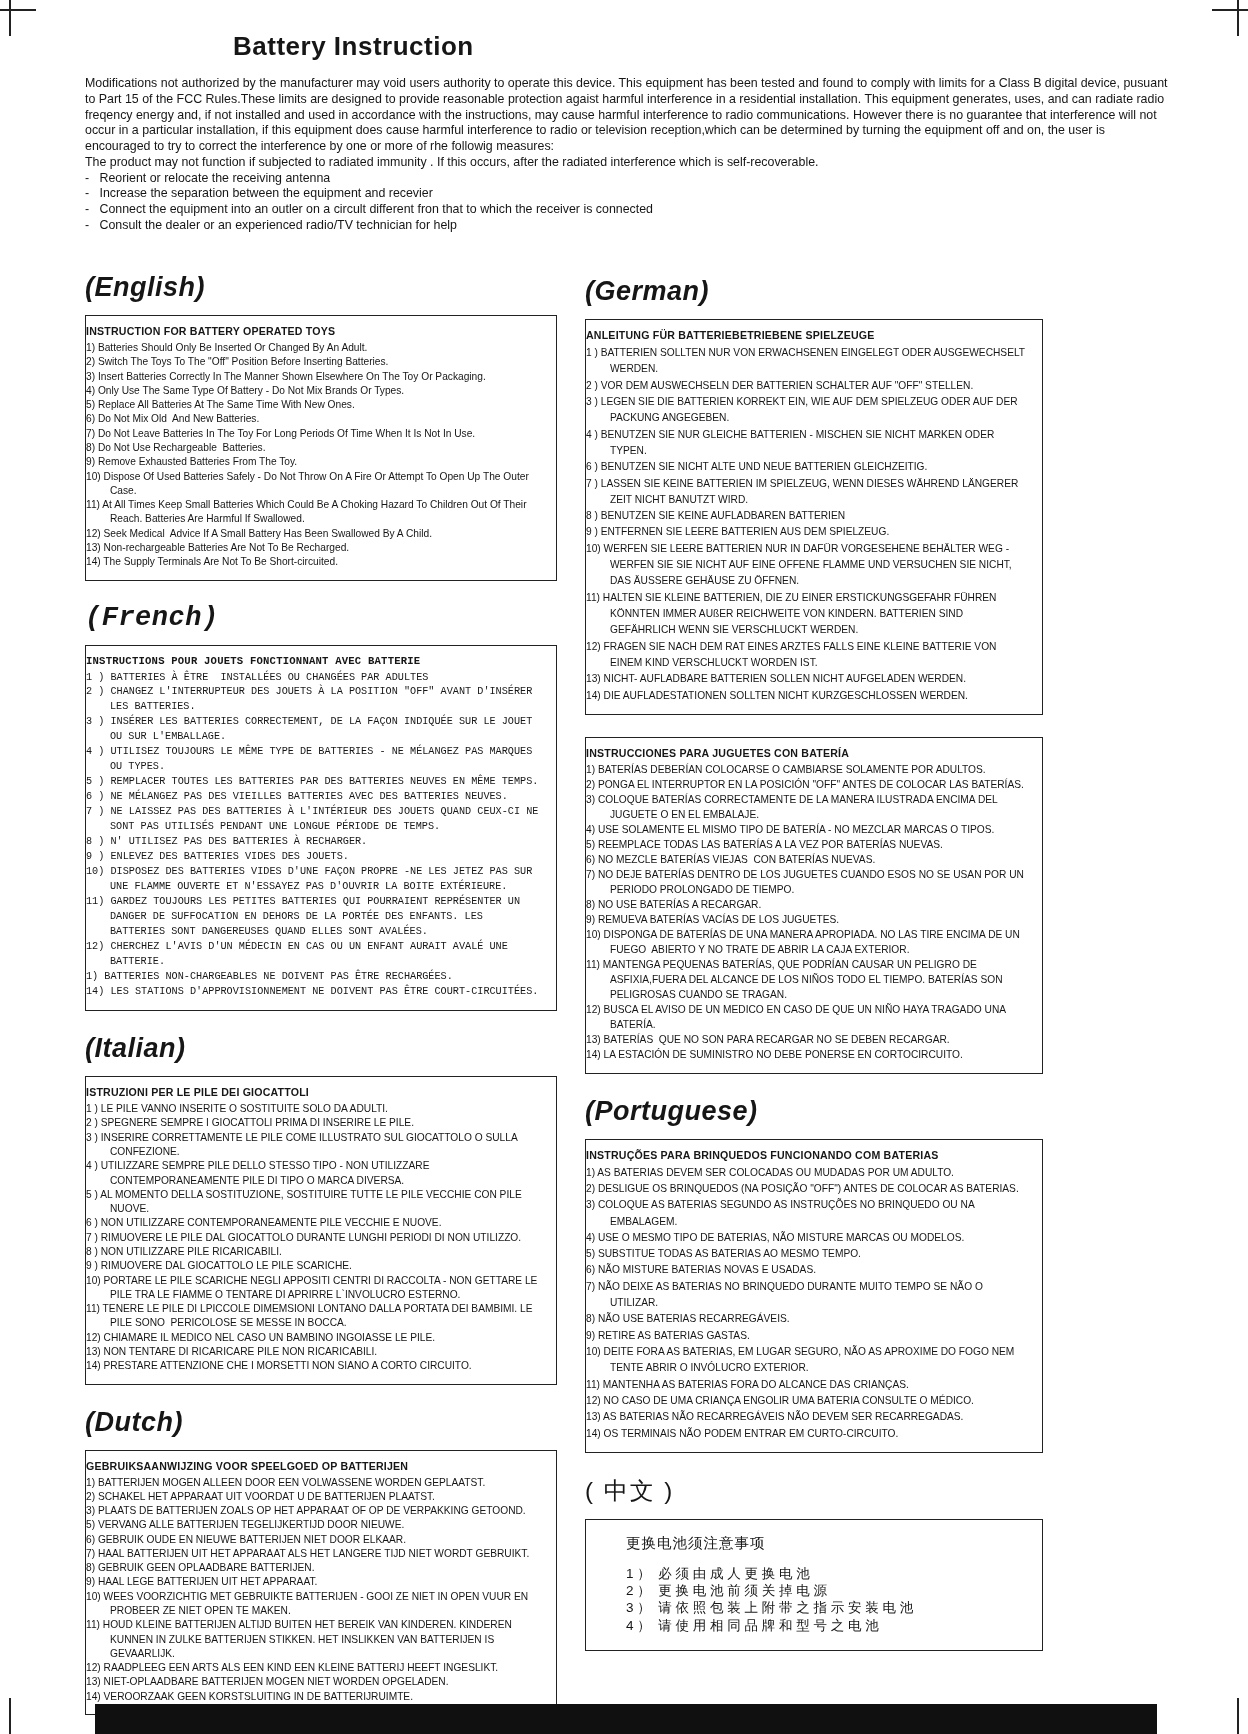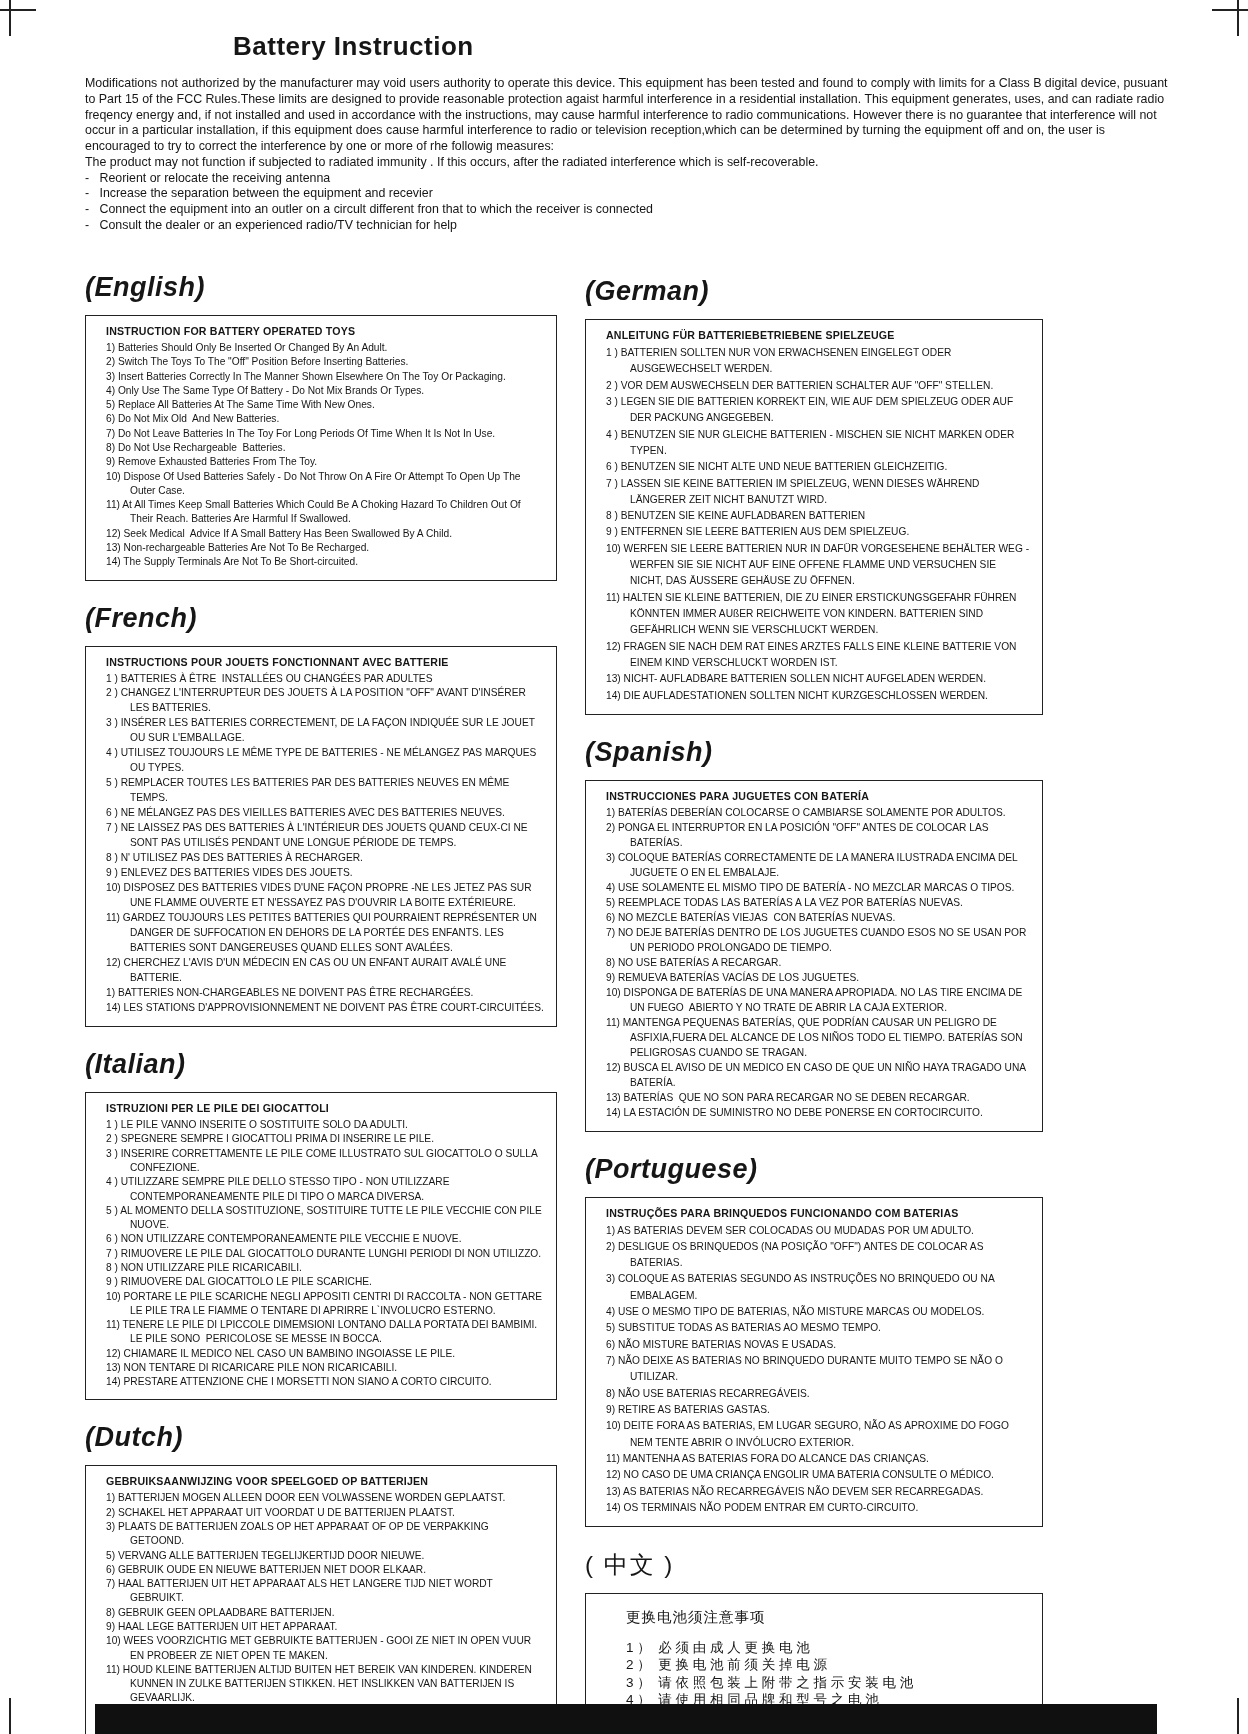--- a/index.html
+++ b/index.html
@@ -13,28 +13,28 @@
   .doc-title{position:absolute;left:233px;top:14px;font-size:26px;font-weight:bold;letter-spacing:.5px;}
   
   .fcc{position:absolute;left:85px;top:76px;width:1085px;font-size:12.4px;line-height:1.27;}
   .fcc .measure{white-space:pre-wrap;}
   
   .col{position:absolute;top:266px;}
   .col-left{left:85px;width:472px;}
   .col-right{left:585px;width:458px;}
   .lang-heading{margin:0;font-size:27px;font-weight:bold;font-style:italic;letter-spacing:.5px;}
   .lang-section{margin-bottom:22px;}
-  .lang-box{border:1.5px solid #222;margin-top:12px;padding:9px 12px 10px 20px;}
+  .lang-box{border:1.5px solid #222;margin-top:12px;padding:9px 12px 10px 0;}
   .box-title{font-size:10.6px;font-weight:bold;margin-bottom:4px;letter-spacing:.2px;}
   .item{font-size:10.2px;line-height:1.4;padding-left:24px;text-indent:-24px;white-space:pre-wrap;}
   .loose .item{line-height:1.6;}
   .mid .item{line-height:1.47;}
   
   .sec-english{margin-top:6px;}
-  .sec-french{margin-top:17px;}
+  .sec-french{margin-top:17px;font-family:Liberation Mono, monospace;}
   .sec-italian{margin-top:16px;}
   .sec-dutch{margin-top:0px;}
   .sec-german{margin-top:10px;}
   .sec-spanish{margin-top:7px;}
   .sec-portuguese{margin-top:5px;}
   .sec-chinese{margin-top:4px;}
   
   .sec-chinese .lang-heading{font-style:normal;font-weight:normal;font-size:24px;letter-spacing:2px;}
   .sec-chinese .lang-box{padding:14px 14px 16px 40px;}
   .sec-chinese .box-title{font-size:14.5px;font-weight:normal;margin-bottom:12px;letter-spacing:1px;}
@@ -178,21 +178,20 @@
           <div class="item">10) WERFEN SIE LEERE BATTERIEN NUR IN DAFÜR VORGESEHENE BEHÄLTER WEG - WERFEN SIE SIE NICHT AUF EINE OFFENE FLAMME UND VERSUCHEN SIE NICHT, DAS ÄUSSERE GEHÄUSE ZU ÖFFNEN.</div>
           <div class="item">11) HALTEN SIE KLEINE BATTERIEN, DIE ZU EINER ERSTICKUNGSGEFAHR FÜHREN KÖNNTEN IMMER AUßER REICHWEITE VON KINDERN. BATTERIEN SIND GEFÄHRLICH WENN SIE VERSCHLUCKT WERDEN.</div>
           <div class="item">12) FRAGEN SIE NACH DEM RAT EINES ARZTES FALLS EINE KLEINE BATTERIE VON EINEM KIND VERSCHLUCKT WORDEN IST.</div>
           <div class="item">13) NICHT- AUFLADBARE BATTERIEN SOLLEN NICHT AUFGELADEN WERDEN.</div>
           <div class="item">14) DIE AUFLADESTATIONEN SOLLTEN NICHT KURZGESCHLOSSEN WERDEN.</div>
         </div>
     </div>
   </section>
 
   <section class="lang-section sec-spanish">
-    <h2 class="lang-heading">(Spanish)</h2>
     <div class="lang-box mid">
       <div class="box-title">INSTRUCCIONES PARA JUGUETES CON BATERÍA</div>
       <div>
           <div class="item">1) BATERÍAS DEBERÍAN COLOCARSE O CAMBIARSE SOLAMENTE POR ADULTOS.</div>
           <div class="item">2) PONGA EL INTERRUPTOR EN LA POSICIÓN "OFF" ANTES DE COLOCAR LAS BATERÍAS.</div>
           <div class="item">3) COLOQUE BATERÍAS CORRECTAMENTE DE LA MANERA ILUSTRADA ENCIMA DEL JUGUETE O EN EL EMBALAJE.</div>
           <div class="item">4) USE SOLAMENTE EL MISMO TIPO DE BATERÍA - NO MEZCLAR MARCAS O TIPOS.</div>
           <div class="item">5) REEMPLACE TODAS LAS BATERÍAS A LA VEZ POR BATERÍAS NUEVAS.</div>
           <div class="item">6) NO MEZCLE BATERÍAS VIEJAS  CON BATERÍAS NUEVAS.</div>
           <div class="item">7) NO DEJE BATERÍAS DENTRO DE LOS JUGUETES CUANDO ESOS NO SE USAN POR UN PERIODO PROLONGADO DE TIEMPO.</div>

